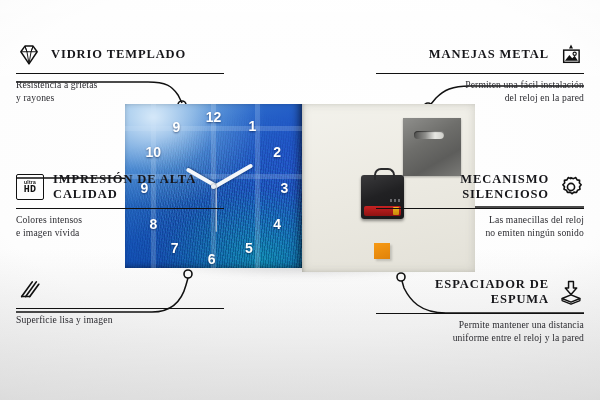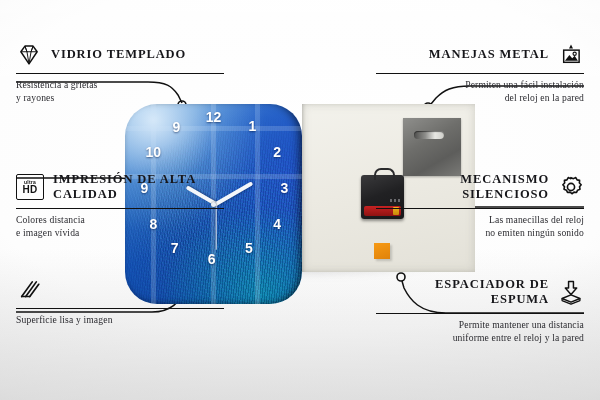--- a/index.html
+++ b/index.html
@@ -22,29 +22,28 @@
   
   .product{position:absolute;left:125px;top:104px;width:350px;height:170px;}
   .prod-shadow{
     position:absolute;left:6px;top:158px;width:344px;height:22px;
     background:radial-gradient(60% 100% at 50% 0%, rgba(90,90,95,.30), rgba(0,0,0,0) 72%);
     filter:blur(3px);
   }
 
   
   .clock{
-    position:absolute;left:0;top:0;width:177px;height:200px;
+    position:absolute;left:0;top:0;width:177px;height:164px;
     overflow:hidden;
     background:
       radial-gradient(120% 90% at 78% 95%, rgba(6,180,190,.55) 0%, rgba(6,150,190,0) 48%),
       radial-gradient(90% 80% at 16% 8%,  rgba(225,240,252,.92) 0%, rgba(160,205,240,.25) 42%, rgba(40,90,180,0) 70%),
       radial-gradient(110% 110% at 95% 35%, #1f51c8 0%, rgba(31,81,200,0) 58%),
       linear-gradient(155deg,#6fa8de 0%, #2f74c9 28%, #1350b5 58%, #0e3f9c 100%);
     box-shadow:inset -7px 0 9px -4px rgba(0,0,0,.55), inset 0 -3px 6px -2px rgba(0,0,0,.35);
-    border-radius:32px;
   }
   .moire{
     position:absolute;inset:0;
     background:
       repeating-linear-gradient(96deg, rgba(0,0,0,.34) 0 1px, rgba(255,255,255,.10) 1px 2.4px),
       repeating-linear-gradient(12deg, rgba(0,230,210,.22) 0 1.2px, rgba(0,0,0,0) 1.2px 3.4px);
     opacity:.55;
     -webkit-mask-image:radial-gradient(95% 85% at 72% 78%, #000 12%, rgba(0,0,0,.55) 52%, rgba(0,0,0,0) 86%);
             mask-image:radial-gradient(95% 85% at 72% 78%, #000 12%, rgba(0,0,0,.55) 52%, rgba(0,0,0,0) 86%);
   }
@@ -127,21 +126,21 @@
   .c-sub{
     font-family:"Liberation Serif",serif;font-size:9.6px;color:#2b2b30;
     line-height:1.35;letter-spacing:.15px;
   }
   .ico{width:26px;height:26px;flex:0 0 26px;display:block;}
   .hdbox{
     width:26px;height:24px;flex:0 0 26px;border:1.6px solid #111;border-radius:2px;
     display:flex;flex-direction:column;align-items:center;justify-content:center;line-height:1;
   }
   .hdbox .u{font-family:"Liberation Sans",sans-serif;font-size:5px;font-weight:700;letter-spacing:.2px;color:#111;}
-  .hdbox .h{font-family:Liberation Sans, sans-serif;font-size:10px;font-weight:700;letter-spacing:.3px;color:#111;margin-top:.5px;}
+  .hdbox .h{font-family:Liberation Mono, monospace;font-size:10px;font-weight:700;letter-spacing:.3px;color:#111;margin-top:.5px;}
 
   svg.wires{position:absolute;left:0;top:0;width:600px;height:400px;pointer-events:none;}
 </style>
 </head>
 <body>
 
 <div id="stage">
 
   <svg class="wires" viewBox="0 0 600 400">
 
@@ -221,21 +220,21 @@
 
   <div class="callout left" style="left:16px;top:172px">
     <div class="c-head">
       <div class="hdbox">
         <span class="u">ultra</span>
         <span class="h">HD</span>
       </div>
       <div class="c-title">IMPRESIÓN DE ALTA CALIDAD</div>
     </div>
     <div class="c-rule"></div>
-    <div class="c-sub" style="white-space:pre-line">Colores distancia
+    <div class="c-sub" style="white-space:pre-line">Colores intensos
 e imagen vívida</div>
   </div>
 
   <div class="callout left" style="left:16px;top:277px">
     <div class="c-head">
       <svg class="ico" viewBox="0 0 32 32">
         <path d="M7 24 L20 6 M12 24 L25 6 M17 24 L28 9" fill="none" stroke="#111" stroke-width="2.1" stroke-linecap="round"></path>
         <path d="M7 24 L17 24" stroke="#111" stroke-width="1.6" stroke-linecap="round"></path>
       </svg>
     </div>

